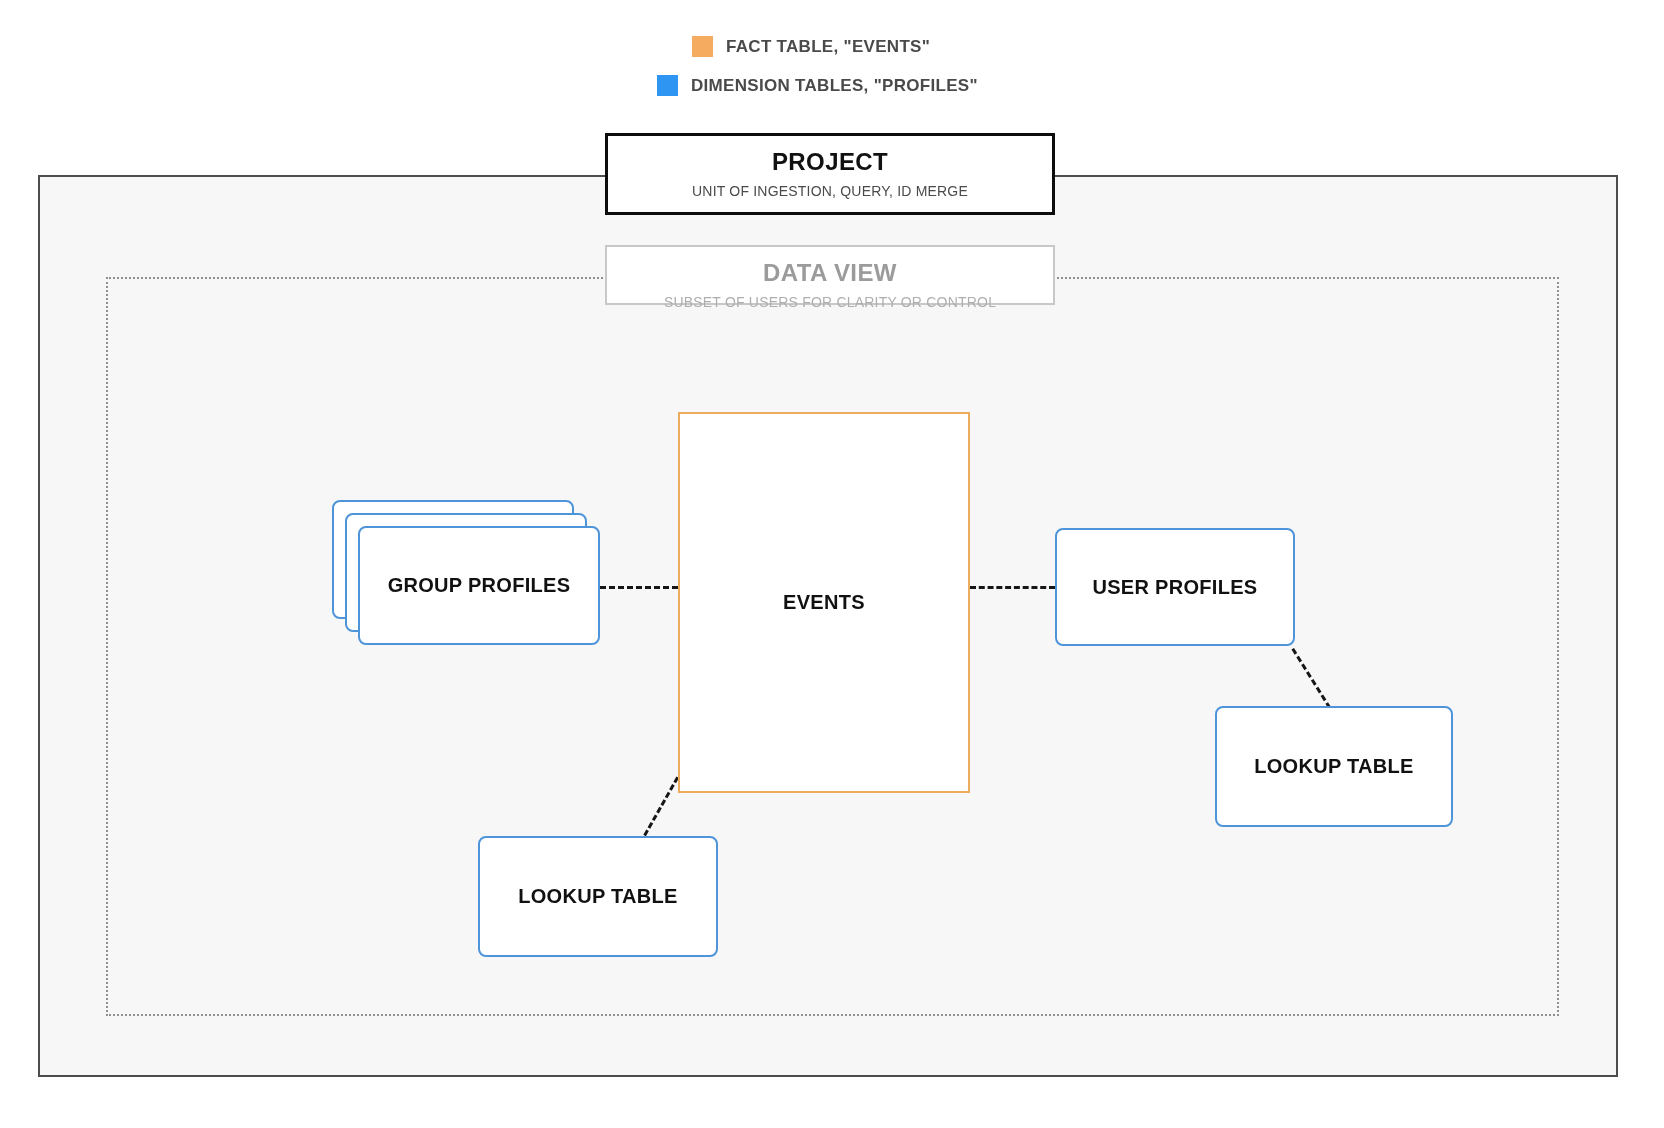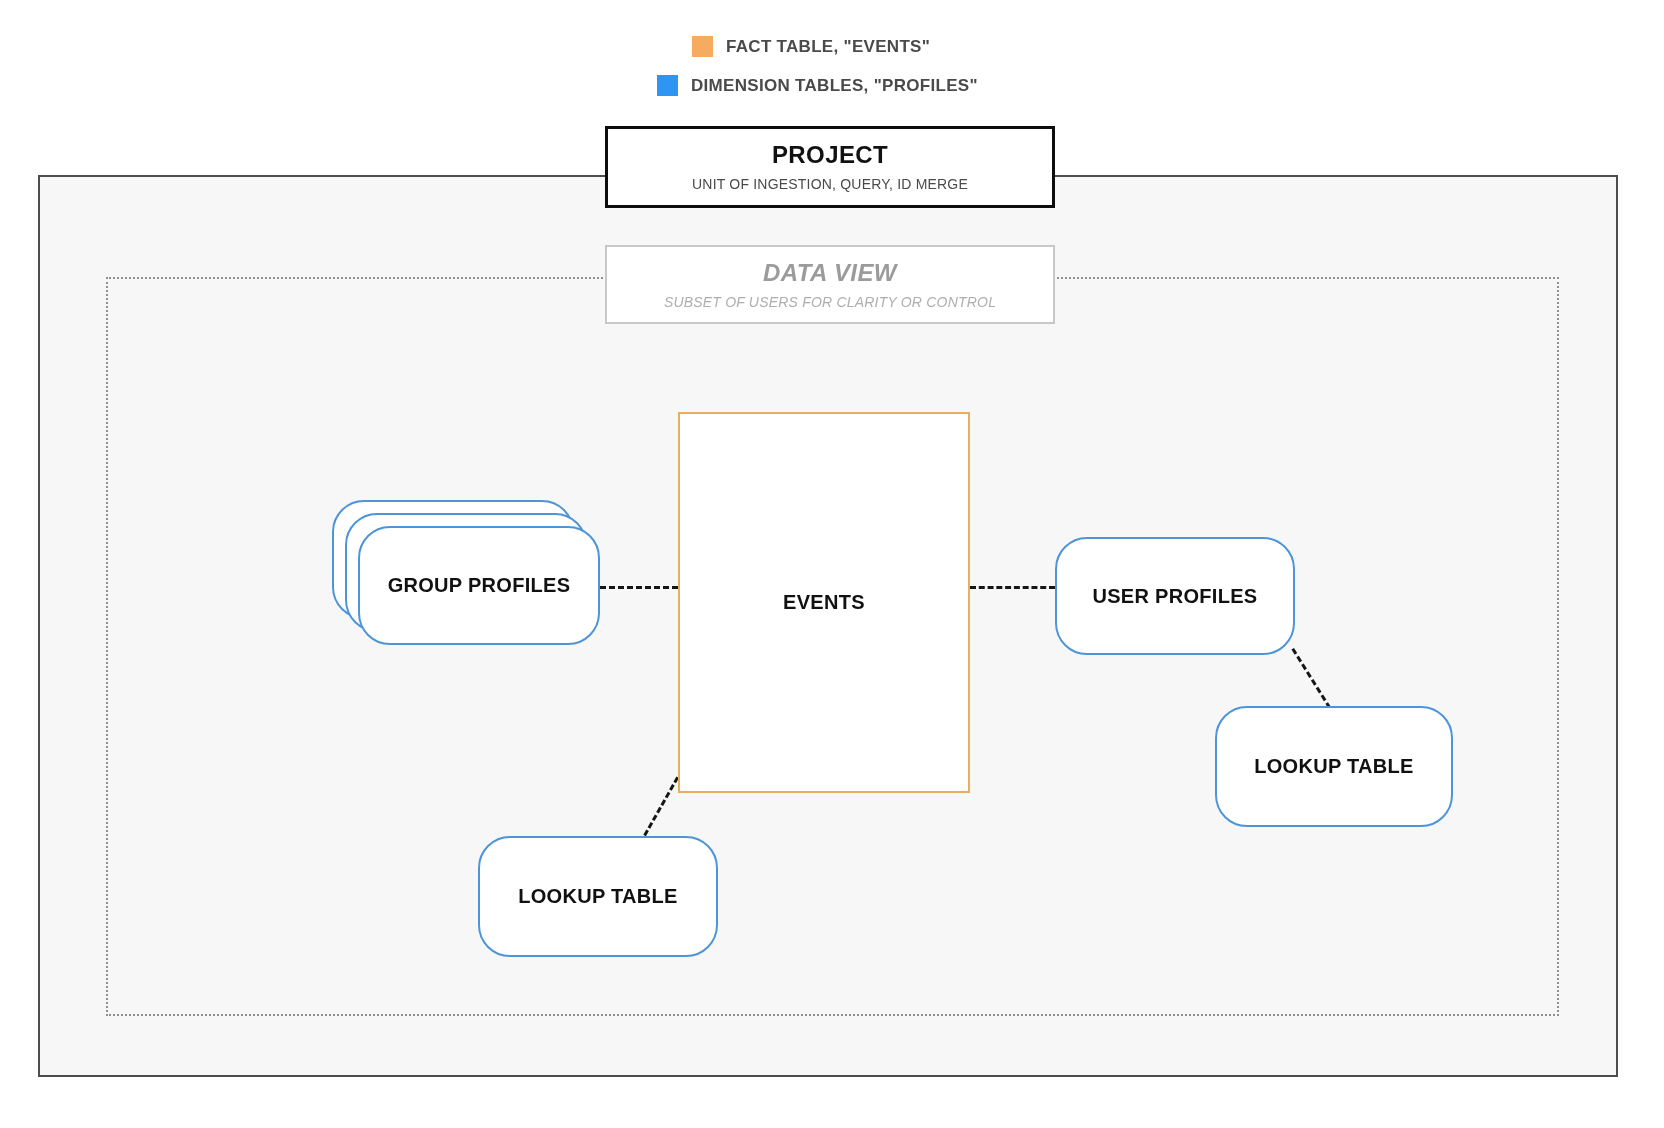--- a/index.html
+++ b/index.html
@@ -29,41 +29,41 @@
   .dataview-container {
     left: 106px; top: 277px; width: 1453px; height: 739px;
     border: 2px dotted #8f8f8f; box-sizing: border-box;
   }
 
   
   .header-box {
     left: 605px; width: 450px; box-sizing: border-box; background: #ffffff;
     text-align: center; z-index: 5;
   }
-  .project-box { top: 126px; height: 82px; border: 3px solid #0d0d0d; }
-  .dataview-box { top: 245px; height: 79px; border: 2px solid #c8c8c8; font-style: italic; }
+  .project-box { top: 133px; height: 82px; border: 3px solid #0d0d0d; }
+  .dataview-box { top: 245px; height: 60px; border: 2px solid #c8c8c8; }
   .hdr-title { font-size: 24px; font-weight: bold; letter-spacing: 0.4px; margin-top: 12px; }
   .project-box .hdr-title { color: #111111; }
   .dataview-box .hdr-title { color: #9b9b9b; }
   .hdr-sub { font-size: 14px; margin-top: 7px; letter-spacing: 0.2px; }
   .project-box .hdr-sub { color: #4a4a4a; }
   .dataview-box .hdr-sub { color: #aeaeae; }
 
   
   .node {
     box-sizing: border-box; background: #ffffff;
     display: flex; align-items: center; justify-content: center;
     z-index: 3;
   }
   .node-label {
     font-size: 20px; font-weight: bold; color: #111111; letter-spacing: 0.3px;
     white-space: nowrap; text-align: center;
   }
   .events-node { left: 678px; top: 412px; width: 292px; height: 381px; border: 2px solid; }
-  .dim-node { border: 2px solid; border-radius: 32px; }
+  .dim-node { border: 2px solid; border-radius: 8px; }
   .user-profiles-node { left: 1055px; top: 528px; width: 240px; height: 118px; }
   .lookup-right-node { left: 1215px; top: 706px; width: 238px; height: 121px; }
   .lookup-bottom-node { left: 478px; top: 836px; width: 240px; height: 121px; }
   .gp-front { left: 358px; top: 526px; width: 242px; height: 119px; }
   .gp-mid   { left: 345px; top: 513px; width: 242px; height: 119px; z-index: 2; }
   .gp-back  { left: 332px; top: 500px; width: 242px; height: 119px; z-index: 1; }
 
   
   .conn-h { height: 0; border-top: 3px dashed #161616; z-index: 1; }
   .conn-d { height: 0; border-top: 3px dashed #161616; transform-origin: 0 0; z-index: 1; }
@@ -108,21 +108,21 @@
   <div class="abs node dim-node gp-back" style="border-color: rgb(77, 148, 216);"></div>
   <div class="abs node dim-node gp-mid" style="border-color: rgb(77, 148, 216);"></div>
   <div class="abs node dim-node gp-front" style="border-color: rgb(77, 148, 216);">
     <span class="node-label">GROUP PROFILES</span>
   </div>
 
   <div class="abs node events-node" style="border-color: rgb(235, 172, 95);">
     <span class="node-label">EVENTS</span>
   </div>
 
-  <div class="abs node dim-node user-profiles-node" style="border-color: rgb(77, 148, 216); margin-top: 9px;">
+  <div class="abs node dim-node user-profiles-node" style="border-color: rgb(77, 148, 216);">
     <span class="node-label">USER PROFILES</span>
   </div>
 
   <div class="abs node dim-node lookup-right-node" style="border-color: rgb(77, 148, 216);">
     <span class="node-label">LOOKUP TABLE</span>
   </div>
 
   <div class="abs node dim-node lookup-bottom-node" style="border-color: rgb(77, 148, 216);">
     <span class="node-label">LOOKUP TABLE</span>
   </div>

